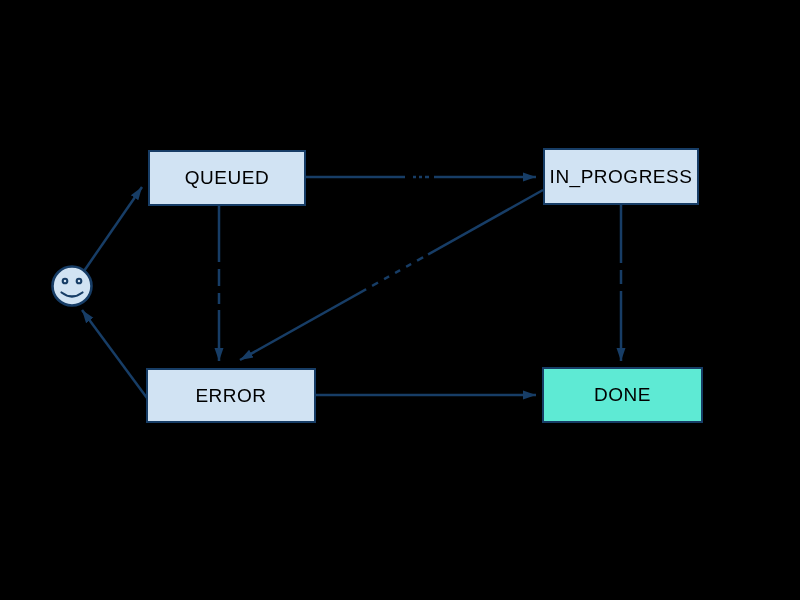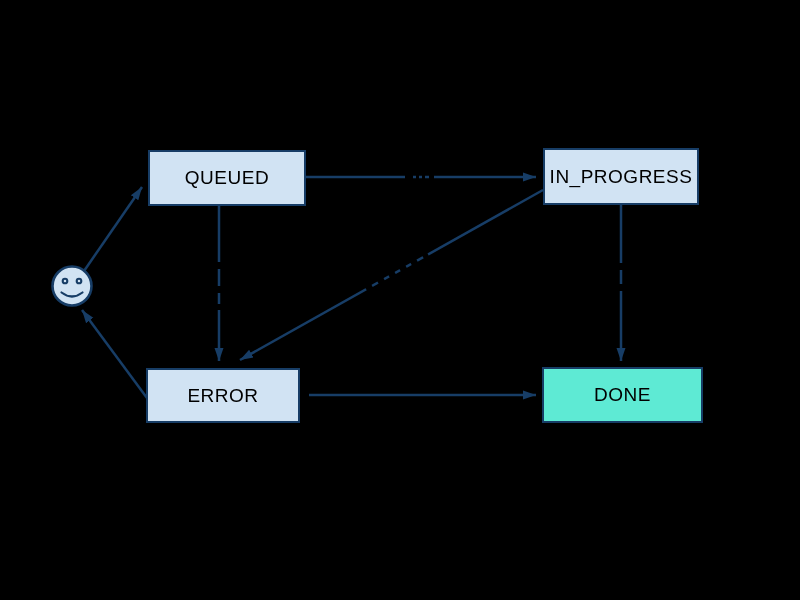--- a/index.html
+++ b/index.html
@@ -65,19 +65,19 @@
       <circle cx="63" cy="281" r="2.3" fill="none" stroke="#173d66" stroke-width="2.1"></circle>
       <path d="M 45.5 292.5 Q 56 300.5 66.5 292.5" fill="none" stroke="#173d66" stroke-width="2.2" stroke-linecap="round"></path>
     </svg>
 
   <div class="node" id="node-0" style="left: 132px; top: 150px; width: 158px; height: 56px; background: rgb(209, 227, 243); border-color: rgb(23, 61, 102); color: rgb(0, 0, 0);">
     <span>QUEUED</span>
   </div>
   <div class="node" id="node-1" style="left: 527px; top: 148px; width: 156px; height: 57px; background: rgb(209, 227, 243); border-color: rgb(23, 61, 102); color: rgb(0, 0, 0); text-align: center;">
     <span>IN_PROGRESS</span>
   </div>
-  <div class="node" id="node-2" style="left: 130px; top: 368px; width: 154px; height: 55px; background: rgb(209, 227, 243); border-color: rgb(23, 61, 102); color: rgb(0, 0, 0);">
+  <div class="node" id="node-2" style="left: 130px; top: 368px; width: 170px; height: 55px; background: rgb(209, 227, 243); border-color: rgb(23, 61, 102); color: rgb(0, 0, 0);">
     <span>ERROR</span>
   </div>
   <div class="node" id="node-3" style="left: 526px; top: 367px; width: 161px; height: 56px; background: #5eead4; border-color: rgb(23, 61, 102); color: rgb(0, 0, 0);">
     <span>DONE</span>
   </div>
 </div>
 
 </body></html>

